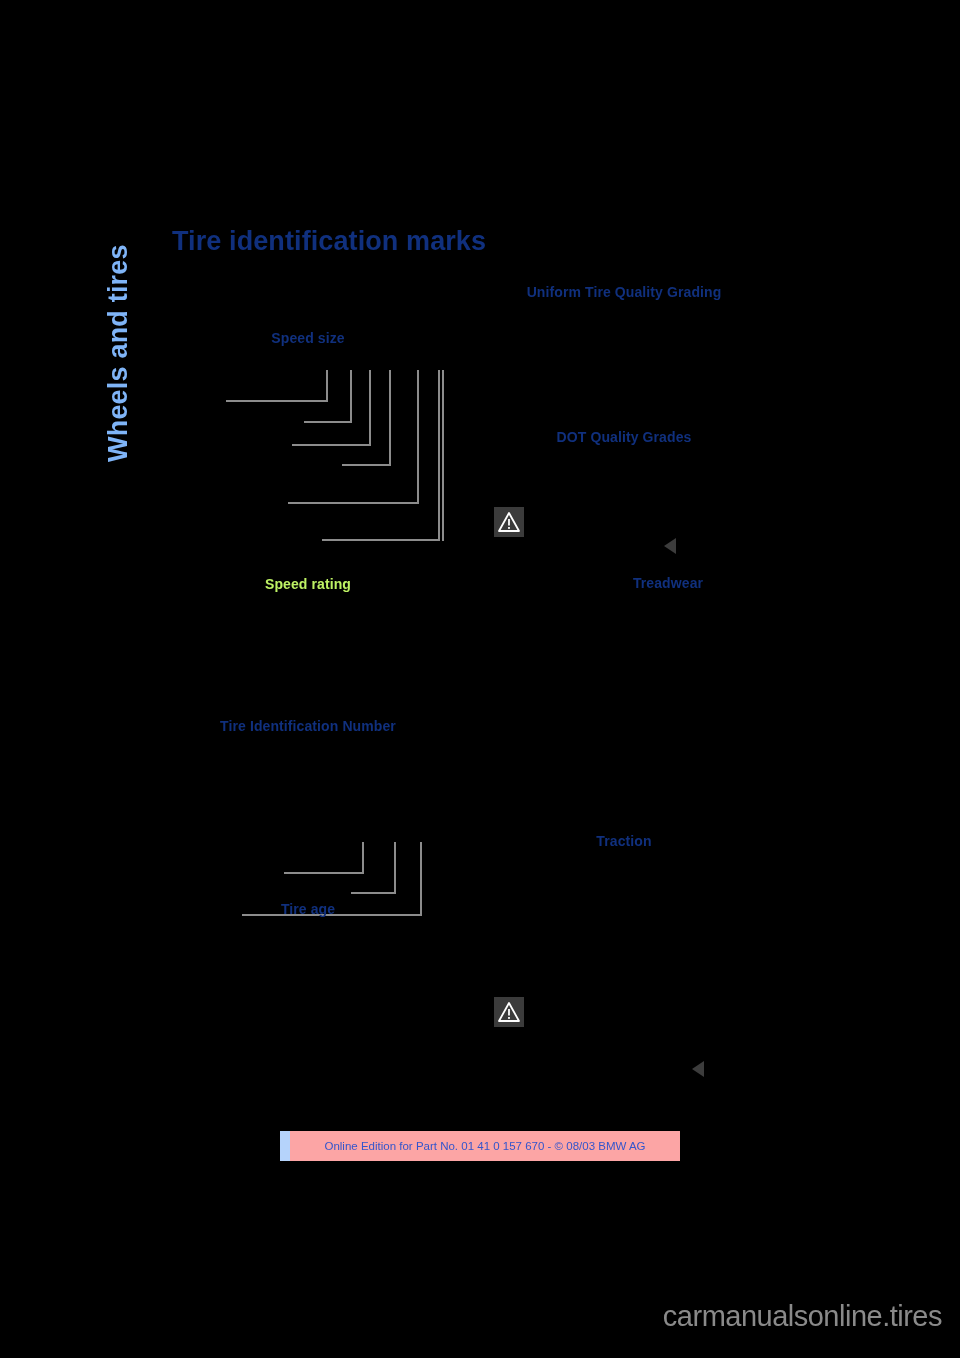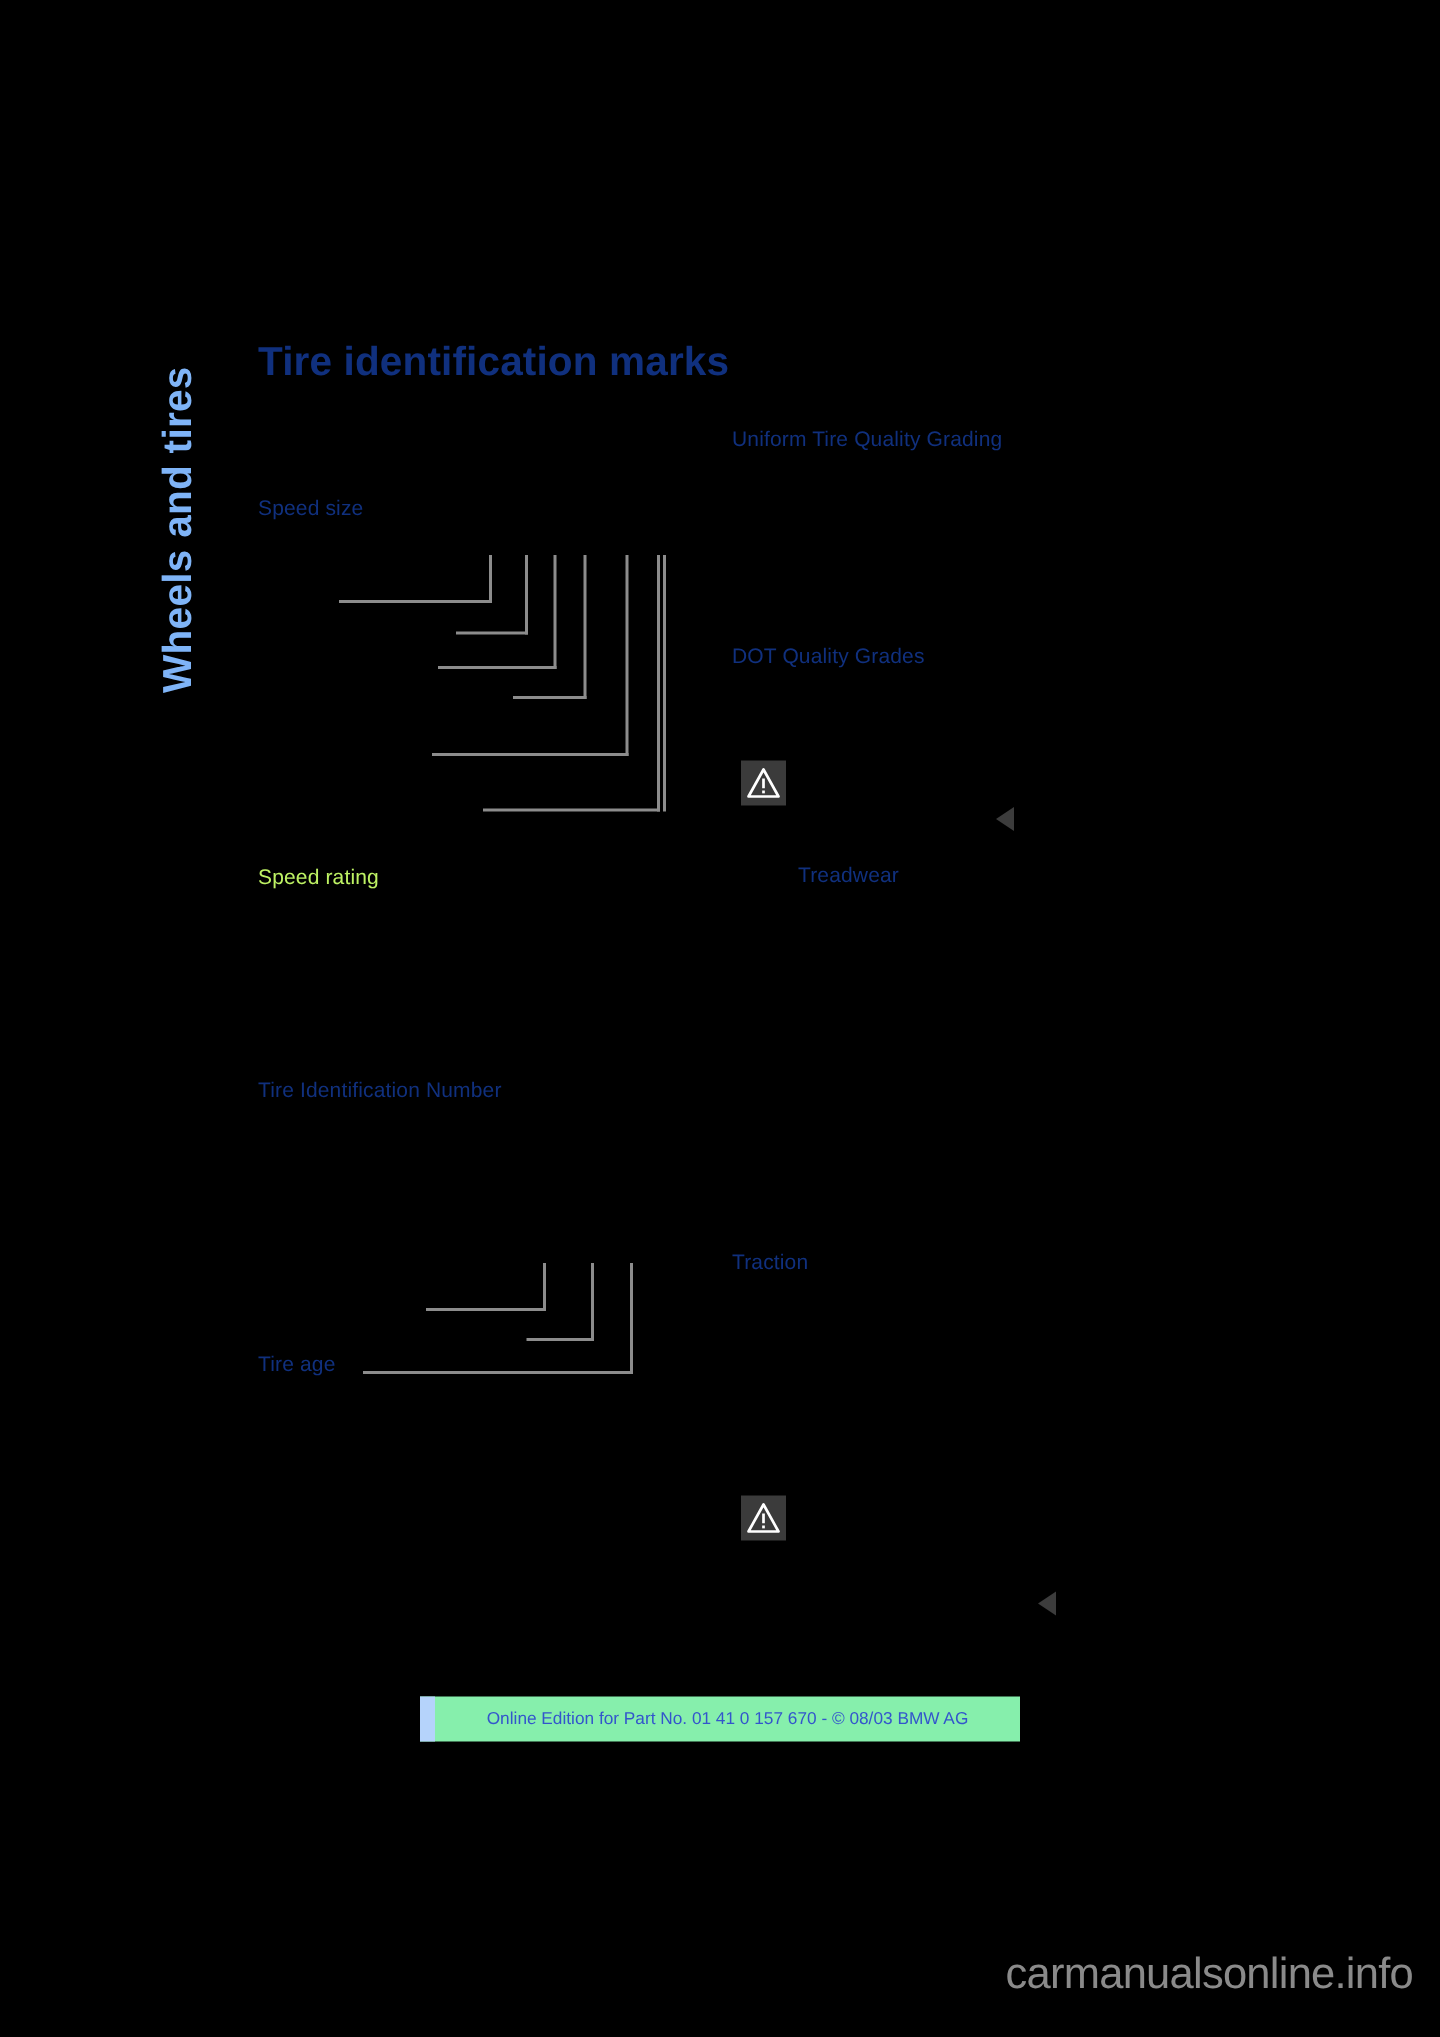--- a/index.html
+++ b/index.html
@@ -53,24 +53,25 @@
     font-size: 27px;
     font-weight: bold;
     color: #10307E;
     letter-spacing: 0.1px;
     line-height: 26px;
   }
 
   h2.section-head {
     margin: 0;
     font-size: 14px;
-    font-weight: normal;
+    font-weight: bold;
     color: #10307E;
     line-height: 18px;
     letter-spacing: 0.1px;
+    text-align: center;
   }
   h2.section-head.light {
     color: #bef264;
   }
 
   
   .blk { position: absolute; }
 
   
   .diagram {
@@ -105,21 +106,21 @@
     border-right: 12px solid #3C3C3C;
   }
 
   
   .footer-strip {
     position: absolute;
     left: 280px;
     top: 1131px;
     width: 400px;
     height: 30px;
-    background: #86efac;
+    background: #fca5a5;
     text-decoration: underline;
   }
   .footer-accent {
     position: absolute;
     left: 0;
     top: 0;
     width: 10px;
     height: 30px;
     background: #B5D3FB;
   }
@@ -228,13 +229,13 @@
 
   <div class="end-marker" style="left:692px; top:1061px;"></div>
 
   <div class="footer-strip">
     <div class="footer-accent"></div>
     <div class="footer-text">Online Edition for Part No. 01 41 0 157 670 - © 08/03 BMW AG</div>
   </div>
 
 </div>
 
-<div class="watermark">carmanualsonline.info</div>
+<div class="watermark">carmanualsonline.tires</div>
 
 </body></html>

